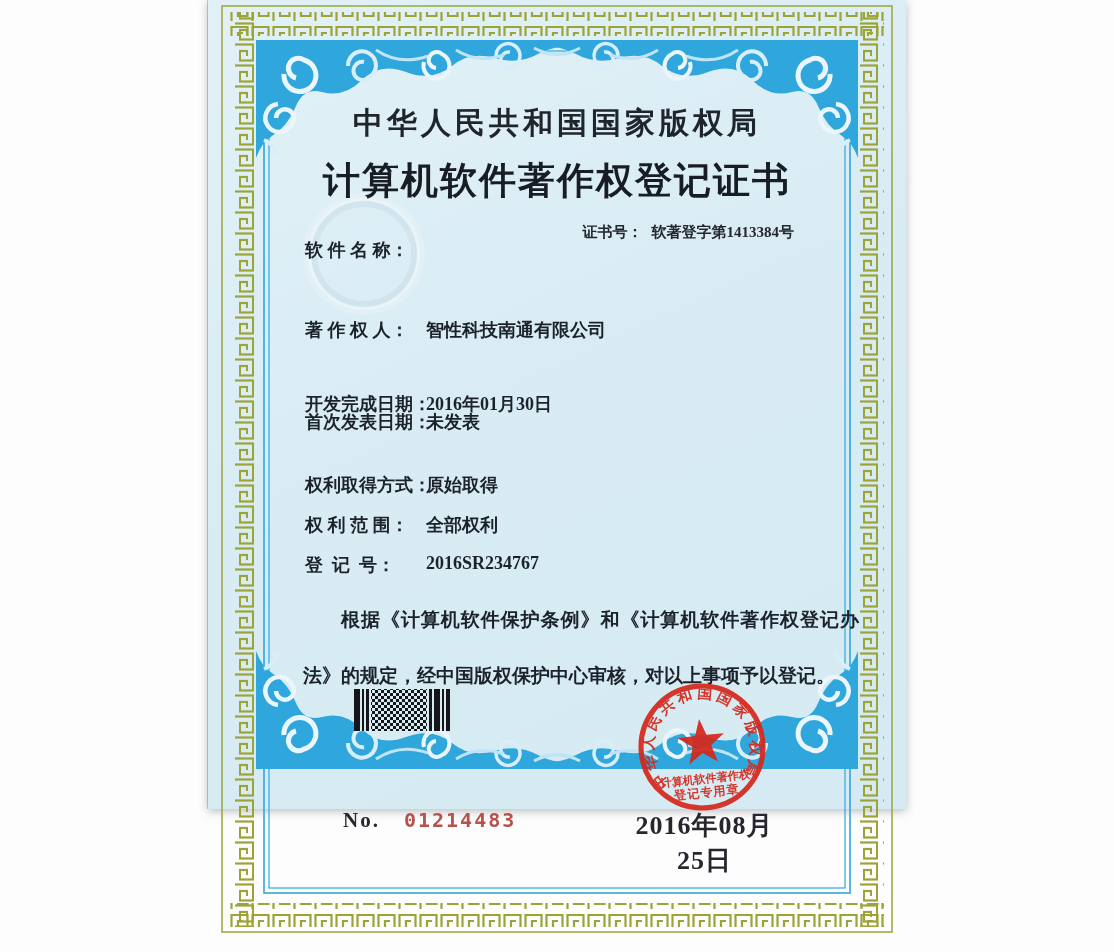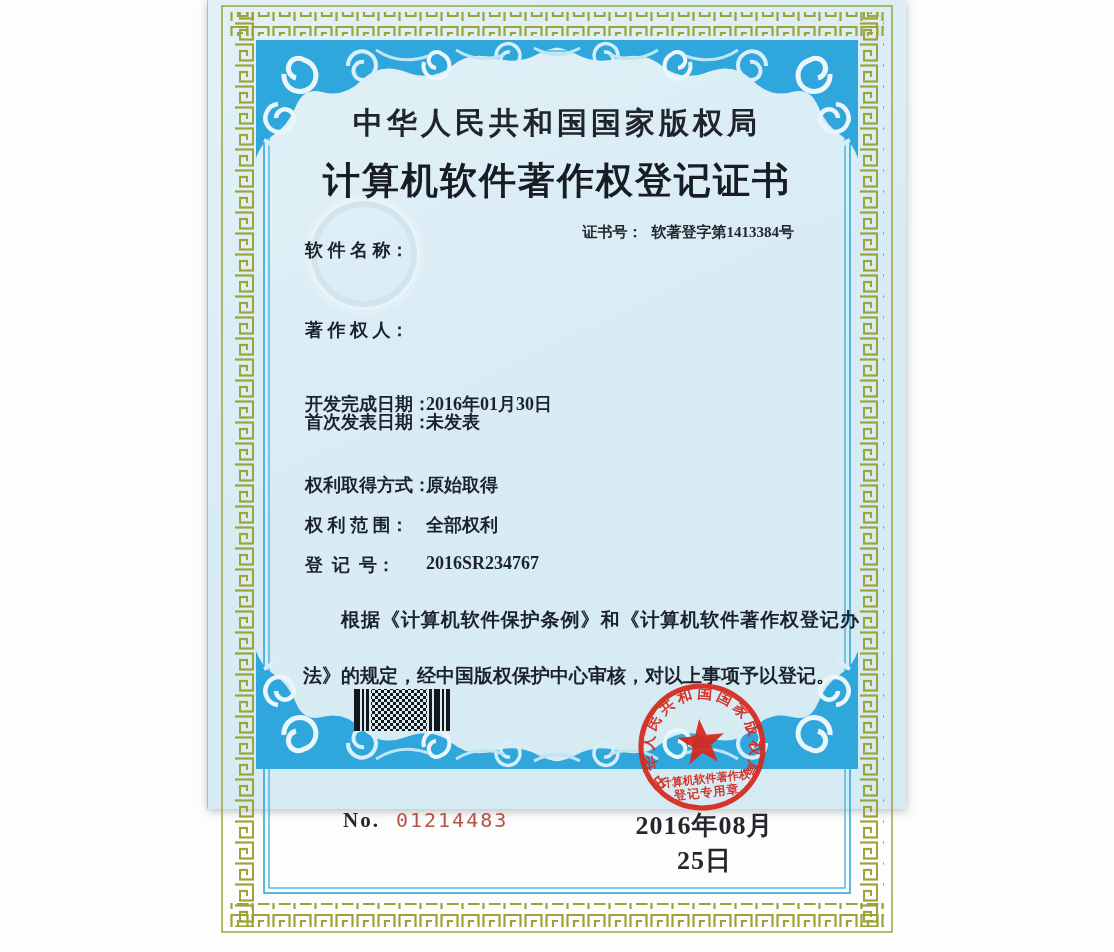--- a/index.html
+++ b/index.html
@@ -63,22 +63,22 @@
   .seal-ring  { font-size:16px; letter-spacing:4px; font-weight:700; fill:#d5281b; }
   .seal-cap1  { font-size:12px;  font-weight:700; fill:#d5281b; }
   .seal-cap2  { font-size:13px;  font-weight:700; fill:#d5281b; letter-spacing:1px; }
   .seal-date {
     position:absolute; left:414px; top:808px; width:165px; text-align:center;
     font-size:26px; font-weight:700; color:#26262e; letter-spacing:1px;
   }
   .serial { position:absolute; left:135px; top:808px; font-size:21px; }
   .serial .pfx { font-weight:700; color:#26262e; letter-spacing:2px; }
   .serial .num {
-    margin-left:16px; color:#b5524c; letter-spacing:2px;
-    font-family:"DejaVu Sans Mono","Liberation Mono",monospace; font-size:20px;
+    margin-left:24px; color:#b5524c; letter-spacing:2px;
+    font-family:"DejaVu Sans Mono","Liberation Mono",monospace; font-size:20px;font-weight:bold;
   }
 </style>
 </head>
 <body>
 
 <div class="stage">
   <div class="paper">
 
     <svg class="border-frame" width="698" height="941">
       <defs>
@@ -129,20 +129,21 @@
     <div class="cert-no">
       <span>证书号：</span><span class="val">软著登字第1413384号</span>
     </div>
 
     <div class="frow r-name">
       <span class="flabel">软 件 名 称：</span>
     </div>
 
     <div class="frow r-owner">
       <span class="flabel">著 作 权 人：</span>
+      <span class="fvalue">智性科技南通有限公司</span>
     </div>
 
     <div class="frow r-dev">
       <span class="flabel">开发完成日期：</span>
       <span class="fvalue">2016年01月30日</span>
     </div>
 
     <div class="frow r-pub">
       <span class="flabel">首次发表日期：</span>
       <span class="fvalue">未发表</span>

